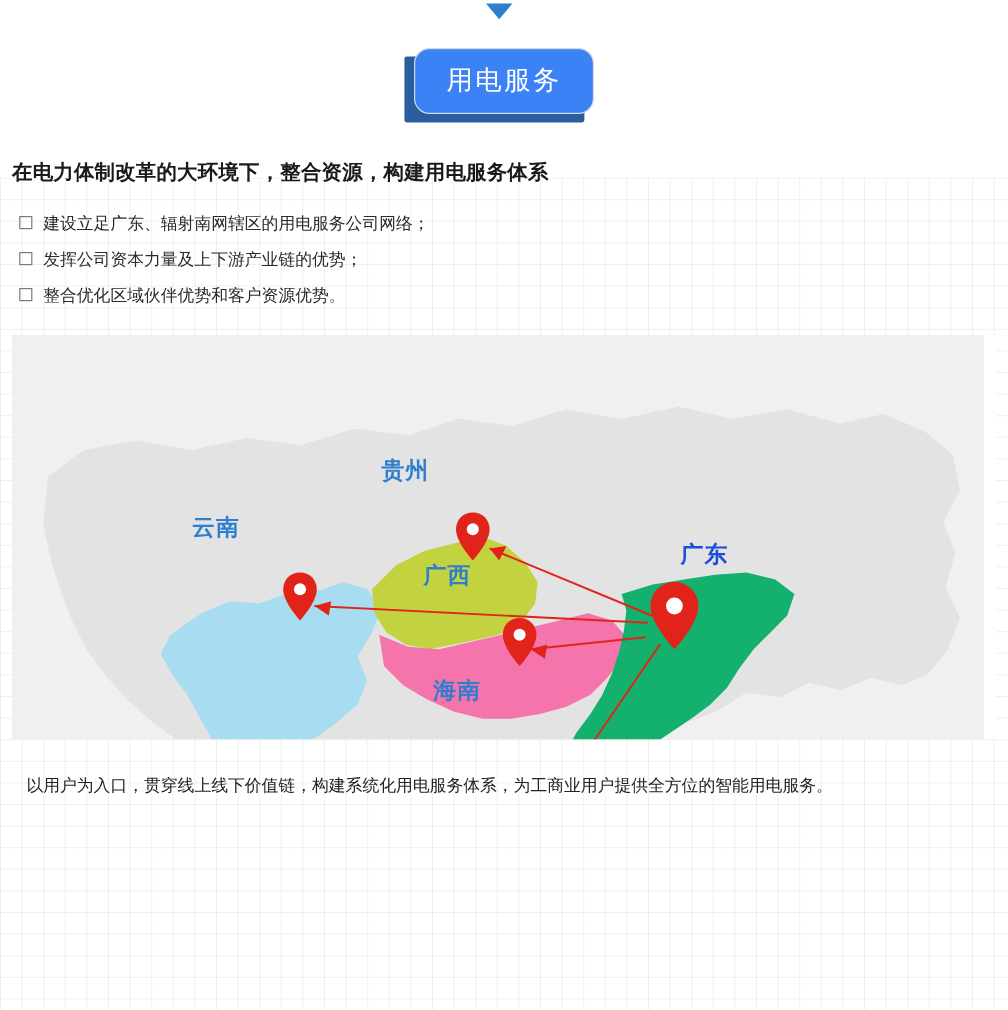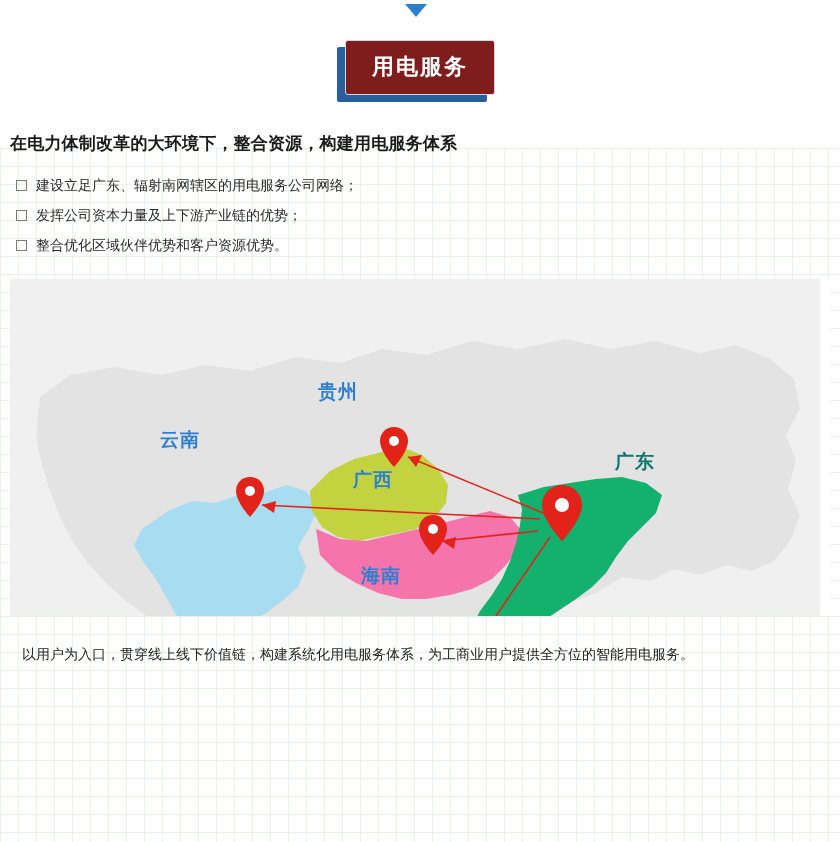--- a/index.html
+++ b/index.html
@@ -60,44 +60,43 @@
     position: absolute;
     left: -8px;
     top: 7px;
     width: 100%;
     height: 100%;
     background: #2a5f9e;
     border-radius: 2px;
   }
   .title-banner .main {
     position: relative;
-    background: #7f1d1d;
+    background: #3b82f6;
     color: #ffffff;
     font-size: 22px;
-    font-weight: bold;
+    font-weight: normal;
     letter-spacing: 2px;
     padding: 11px 26px 12px 26px;
-    border-radius: 3px;
+    border-radius: 13px;
     border: 1px solid #cfd8e3;
     box-sizing: border-box;
   }
 
   .headline {
     margin: 34px 0 0 10px;
     font-size: 17px;
     font-weight: bold;
     color: #1a1a1a;
     letter-spacing: 0.2px;
   }
 
   .bullets {
     margin: 16px 0 16px 0;
     padding: 0;
     list-style: none;
-    font-family: Liberation Mono, monospace;
   }
   .bullets li {
     font-size: 14px;
     color: #2a2a2a;
     line-height: 30px;
     padding-left: 36px;
     position: relative;
   }
   .bullets li .box {
     position: absolute;
@@ -129,21 +128,21 @@
     position: absolute;
     color: #2f7fd1;
     font-size: 19px;
     font-weight: bold;
     letter-spacing: 1px;
     white-space: nowrap;
   }
   .lbl-guizhou { left: 318px; top: 440px; }
   .lbl-yunnan  { left: 160px; top: 492px; }
   .lbl-guangxi { left: 353px; top: 532px; }
-  .lbl-guangdong { left: 567px; top: 514px; color:#0f766e;margin-left:48px; }
+  .lbl-guangdong { left: 567px; top: 514px; color:#1d4ed8; }
   .lbl-hainan  { left: 361px; top: 643px; }
 
   .footer-text {
     margin: 24px 22px 0 22px;
     font-size: 14px;
     line-height: 28px;
     color: #222;
   }
 </style>
 </head>

